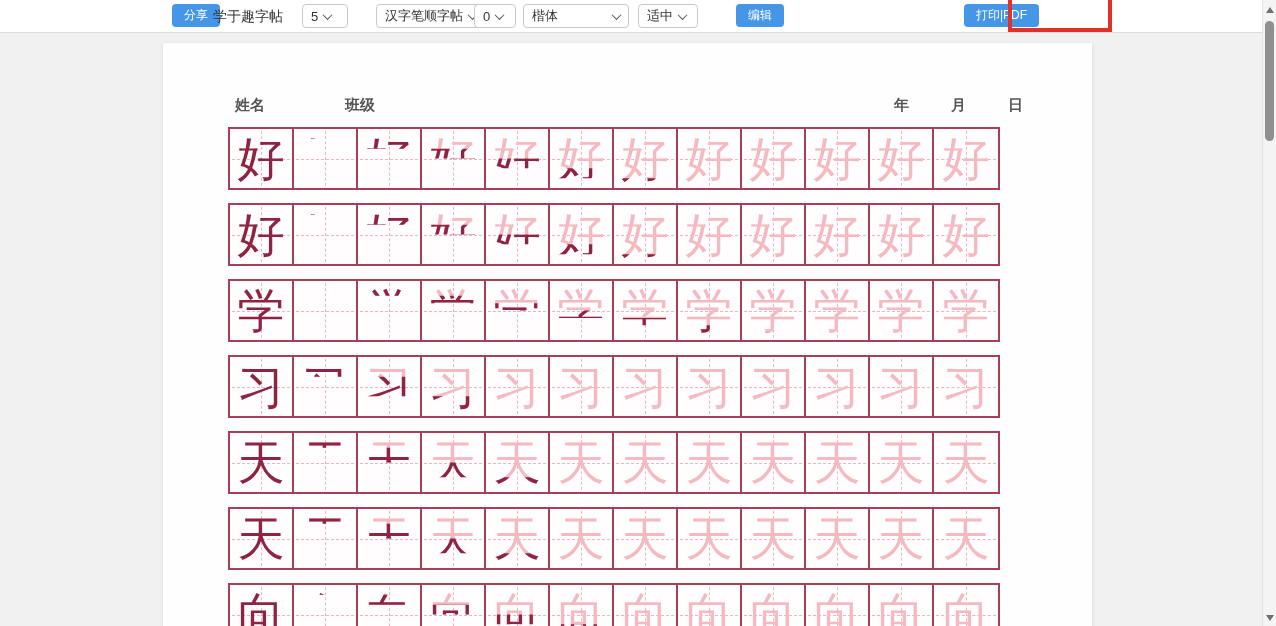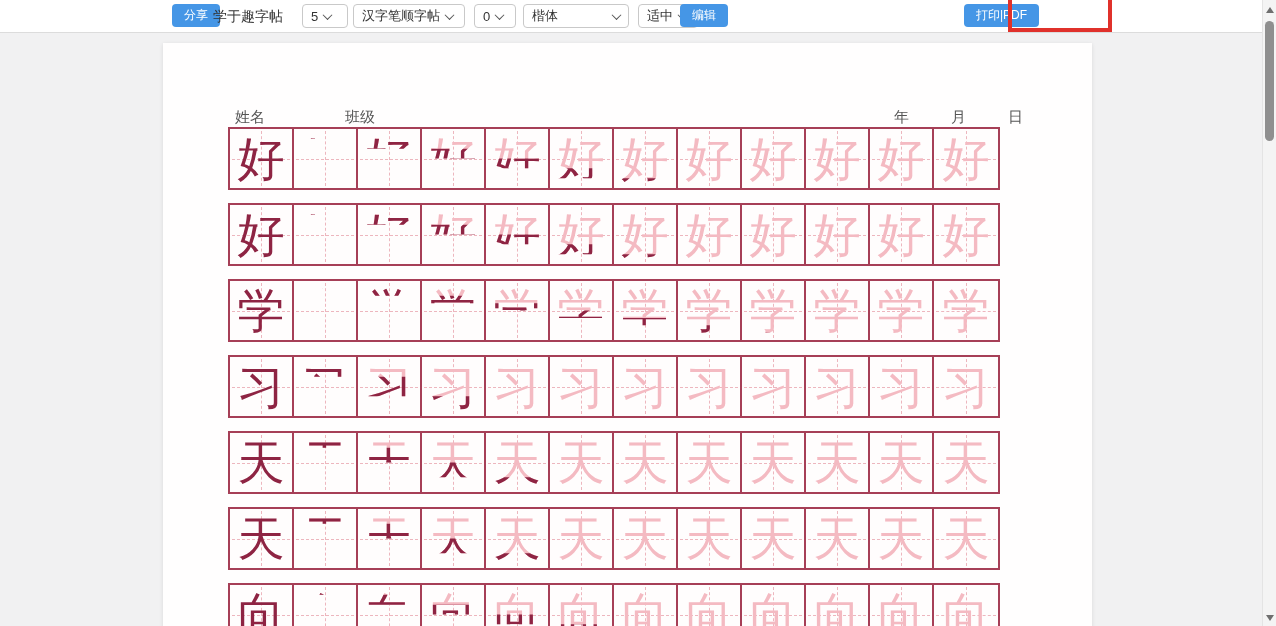--- a/index.html
+++ b/index.html
@@ -32,21 +32,21 @@
               background:#8f8f8f; border-radius:5px; }
   .sb-arrow-down { position:absolute; left:3px; bottom:5px; width:0; height:0;
                  border-left:4px solid transparent; border-right:4px solid transparent;
                  border-top:6px solid #6f6f6f; }
 
   
   .paper { position:absolute; left:163px; top:43px; width:929px; height:640px;
            background:#fffefe; box-shadow:0 1px 4px rgba(0,0,0,0.10); }
   .sheet-header { position:absolute; left:65px; top:53px; width:794px; height:24px;
                   font-size:15px; color:#555; }
-  .sheet-header span { position:absolute; top:12px; }
+  .sheet-header span { position:absolute; top:0;font-weight:bold; }
   .hdr-name  { left:7px; }  .hdr-class { left:117px; }
   .hdr-year  { left:666px; } .hdr-month { left:723px; } .hdr-day { left:780px; }
 
   .rows-wrap { position:absolute; left:65px; top:84px; }
   .w-row { display:flex; border:2px solid #a63f57; margin-bottom:13px; background:#fffdfd; }
   .w-cell { position:relative; width:64px; height:59px; border-right:2px solid #a63f57; }
   .w-cell:last-child { border-right:none; }
   .w-cell::before { content:""; position:absolute; left:50%; top:2px; bottom:2px;
                     border-left:1px dashed #edb6be; }
   .w-cell::after  { content:""; position:absolute; top:50%; left:2px; right:2px;
@@ -63,41 +63,41 @@
 <div class="topbar">
   <button class="btn-blue" style="left:172px">分享</button>
 
   <span class="tb-title">学于趣字帖</span>
 
   <span class="sel" style="left:302px;width:46px">
     <span>5</span>
     <i class="chev"></i>
   </span>
 
-  <span class="sel" style="left:353px;width:112px">
+  <span class="sel" style="left:376px;width:112px">
     <span>汉字笔顺字帖</span>
     <i class="chev"></i>
   </span>
 
   <span class="sel" style="left:474px;width:42px">
     <span>0</span>
     <i class="chev"></i>
   </span>
 
   <span class="sel" style="left:523px;width:106px">
     <span>楷体</span>
     <i class="chev" style="margin-left:auto"></i>
   </span>
 
   <span class="sel" style="left:638px;width:60px">
     <span>适中</span>
     <i class="chev"></i>
   </span>
 
-  <button class="btn-blue" style="left:680px">编辑</button>
+  <button class="btn-blue" style="left:736px">编辑</button>
 
   <span class="page-count">共 5 页</span>
 
   <button class="btn-blue" style="left:964px">打印|PDF</button>
 
   <div class="annotation-box"></div>
 </div>
 
 <div class="paper">
   <div class="sheet-header">

